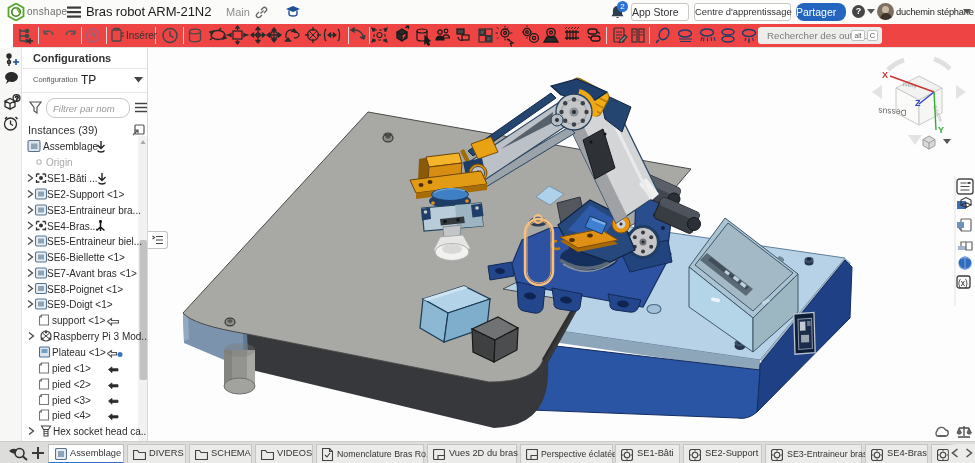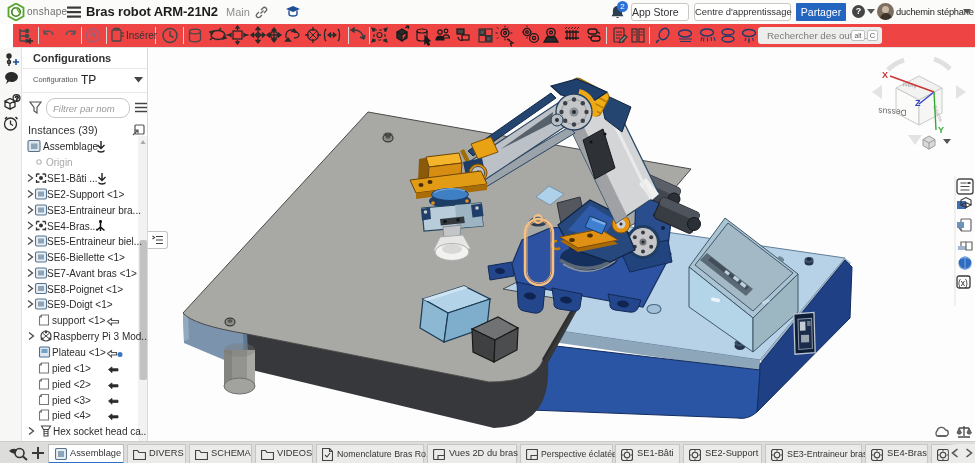--- a/index.html
+++ b/index.html
@@ -34,38 +34,38 @@
       <polygon points="9,0.5 16.5,4.7 16.5,13.3 9,17.5 1.5,13.3 1.5,4.7" fill="none" stroke="#56a52c" stroke-width="1.8"></polygon>
       <circle cx="9" cy="9" r="4.2" fill="none" stroke="#3e7d20" stroke-width="1.6"></circle>
       <path d="M9 4 L13 11" stroke="#6cb83c" stroke-width="1.5"></path>
     </svg>
     <div class="t" style="left:27px;top:6px;font-size:10px;color:#6f6f6f;letter-spacing:0.3px">onshape</div>
     <svg class="t" style="left:67px;top:5px" width="14" height="14" viewBox="0 0 14 14">
       <rect x="0" y="1.5" width="14" height="2.2" fill="#3a3a3a"></rect>
         <rect x="0" y="6" width="14" height="2.2" fill="#3a3a3a"></rect>
         <rect x="0" y="10.5" width="14" height="2.2" fill="#3a3a3a"></rect>
     </svg>
-    <div class="t" style="left:86px;top:4px;font-size:13px;font-weight:bold;color:#1b1b1b;letter-spacing:-0.1px">Bras robot ARM-21N2</div>
+    <div class="t" style="left:86px;top:4px;font-size:13px;font-weight:normal;color:#1b1b1b;letter-spacing:-0.1px">Bras robot ARM-21N2</div>
     <div class="t" style="left:226px;top:6px;font-size:11px;color:#8d8d8d">Main</div>
     <svg class="t" style="left:255px;top:6px" width="13" height="13" viewBox="0 0 13 13">
       <path d="M5.5 7.5 L8.5 4.5 M4 6 l-2 2 a2.1 2.1 0 0 0 3 3 l2-2 M9 7 l2-2 a2.1 2.1 0 0 0-3-3 L6 4" fill="none" stroke="#666" stroke-width="1.3"></path>
     </svg>
     <svg class="t" style="left:286px;top:6px" width="14" height="12" viewBox="0 0 14 12">
       <path d="M7 0 L14 3 7 6 0 3 Z" fill="#1f4e96"></path>
         <path d="M3 4.5 V8 c0 1.2 1.8 2 4 2 s4-0.8 4-2 V4.5" fill="none" stroke="#1f4e96" stroke-width="1.4"></path>
     </svg>
     <svg class="t" style="left:610px;top:4px" width="15" height="16" viewBox="0 0 15 16">
       <path d="M7.5 2 a4.6 4.6 0 0 1 4.6 4.6 V10 l1.4 2.2 H1.5 L2.9 10 V6.6 A4.6 4.6 0 0 1 7.5 2 Z" fill="#2c3e50"></path>
       <path d="M6 13 a1.6 1.6 0 0 0 3 0 Z" fill="#2c3e50"></path>
     </svg>
     <circle class="t"></circle>
     <div class="t" style="left:617px;top:1px;width:11px;height:11px;border-radius:6px;background:#2a72d8;color:#fff;font-size:8px;text-align:center;line-height:11px">2</div>
     <div class="t" style="left:631px;top:3px;width:58px;height:18px;border:1px solid #c9c9c7;border-radius:3px;background:#fff;font-size:10.5px;color:#333;text-align:left;line-height:16px">App Store</div>
     <div class="t" style="left:694px;top:3px;width:97px;height:18px;border:1px solid #c9c9c7;border-radius:3px;background:#fff;font-size:9.4px;color:#333;text-align:right;line-height:16px">Centre d'apprentissage</div>
-    <div class="t" style="left:796px;top:3px;width:50px;height:18px;border-radius:1px;background:#2465c0;font-size:10.5px;color:#fff;text-align:center;line-height:18px">Partager</div>
+    <div class="t" style="left:796px;top:3px;width:50px;height:18px;border-radius:8px;background:#2465c0;font-size:10.5px;color:#fff;line-height:18px">Partager</div>
     <div class="t" style="left:852px;top:5px;width:13px;height:13px;border-radius:7px;background:#454545;color:#fff;font-size:9px;font-weight:bold;text-align:center;line-height:13px">?</div>
     <svg class="t" style="left:867px;top:9px" width="8" height="6" viewBox="0 0 8 6">
         <path d="M0 0 L4 5 8 0 Z" fill="#555"></path>
       </svg>
     <div class="t" style="left:877px;top:3px;width:17px;height:17px;border-radius:9px;background:#7d6e60;overflow:hidden">
       <div style="position:absolute;left:5px;top:3px;width:7px;height:7px;border-radius:4px;background:#c9b8a4"></div>
       <div style="position:absolute;left:2.5px;top:10px;width:12px;height:8px;border-radius:6px 6px 0 0;background:#3c332b"></div>
     </div>
     <div class="t" style="left:896px;top:7px;font-size:9.3px;color:#222;letter-spacing:-0.2px">duchemin stéphane</div>
     <svg class="t" style="left:963px;top:9px" width="8" height="6" viewBox="0 0 8 6">

